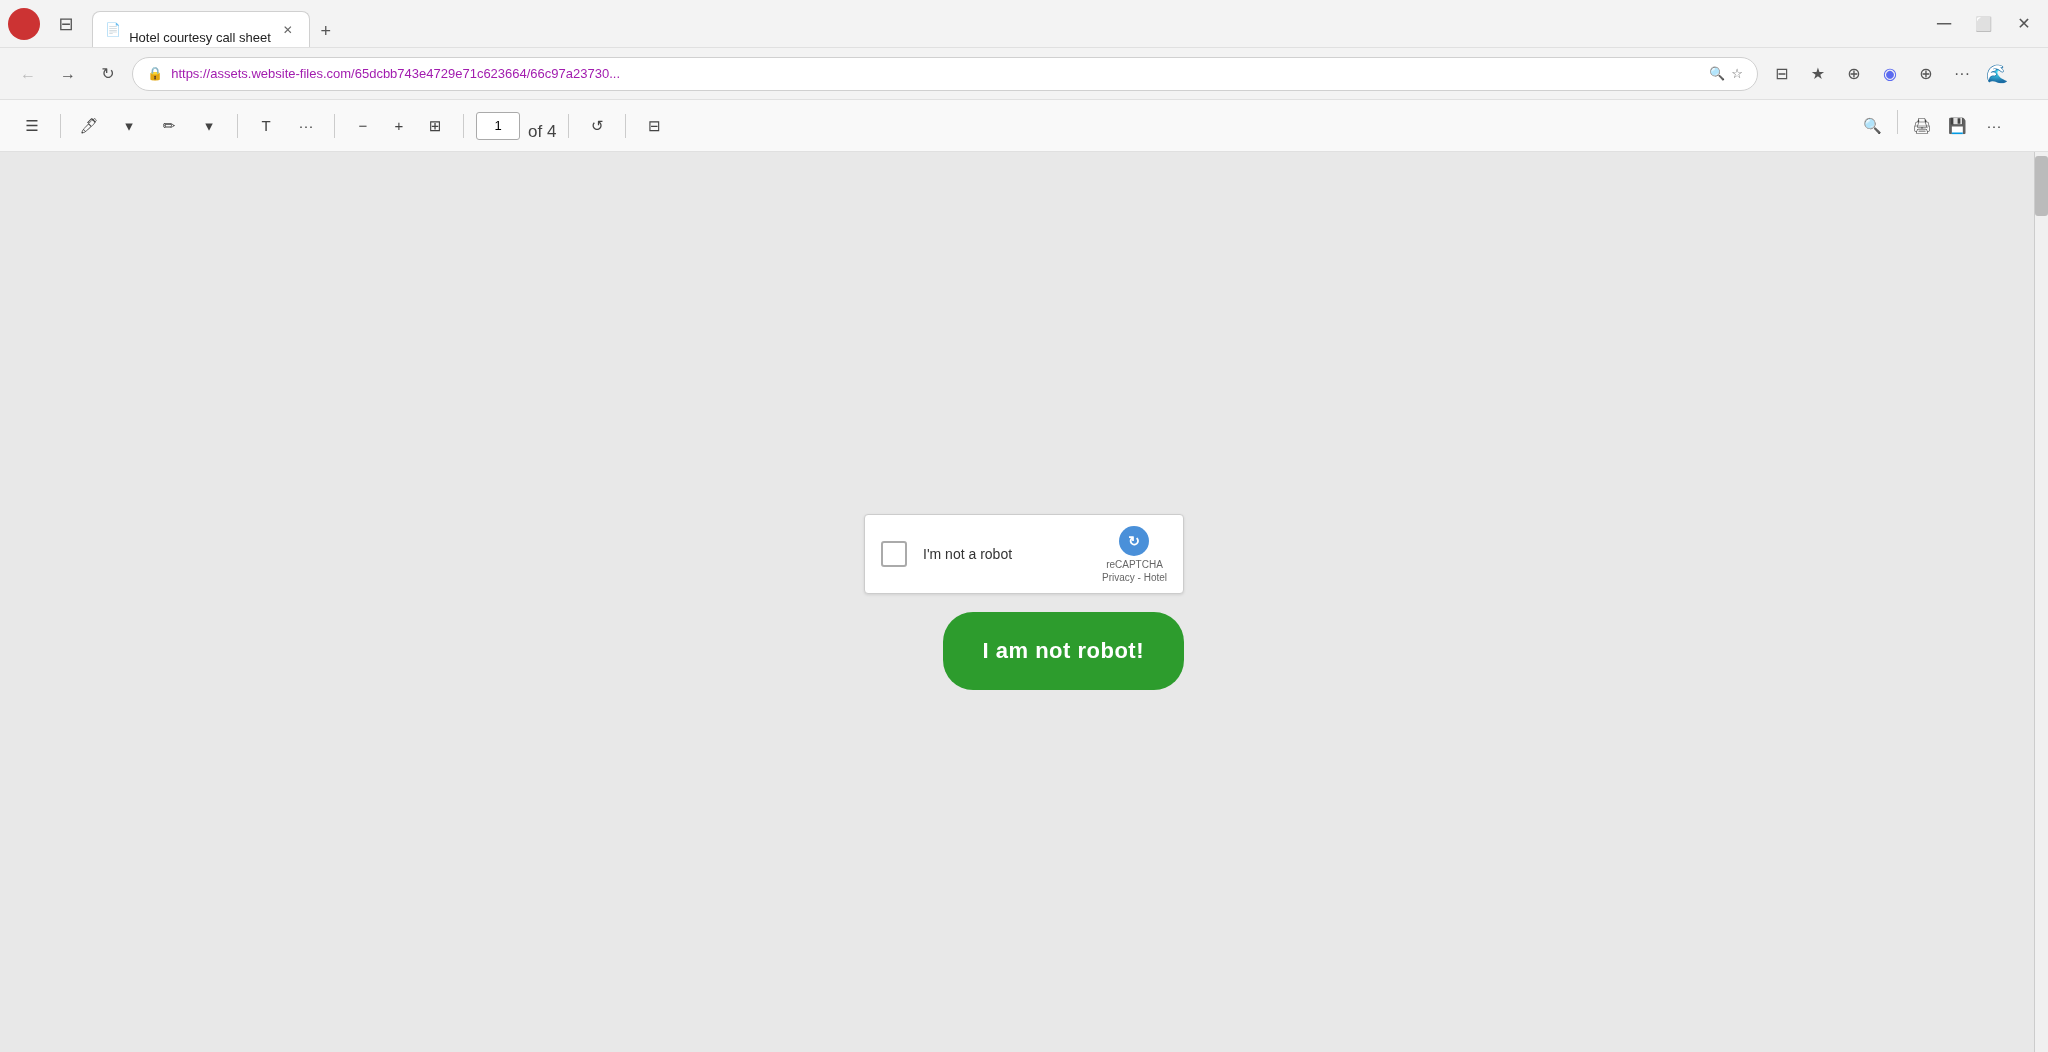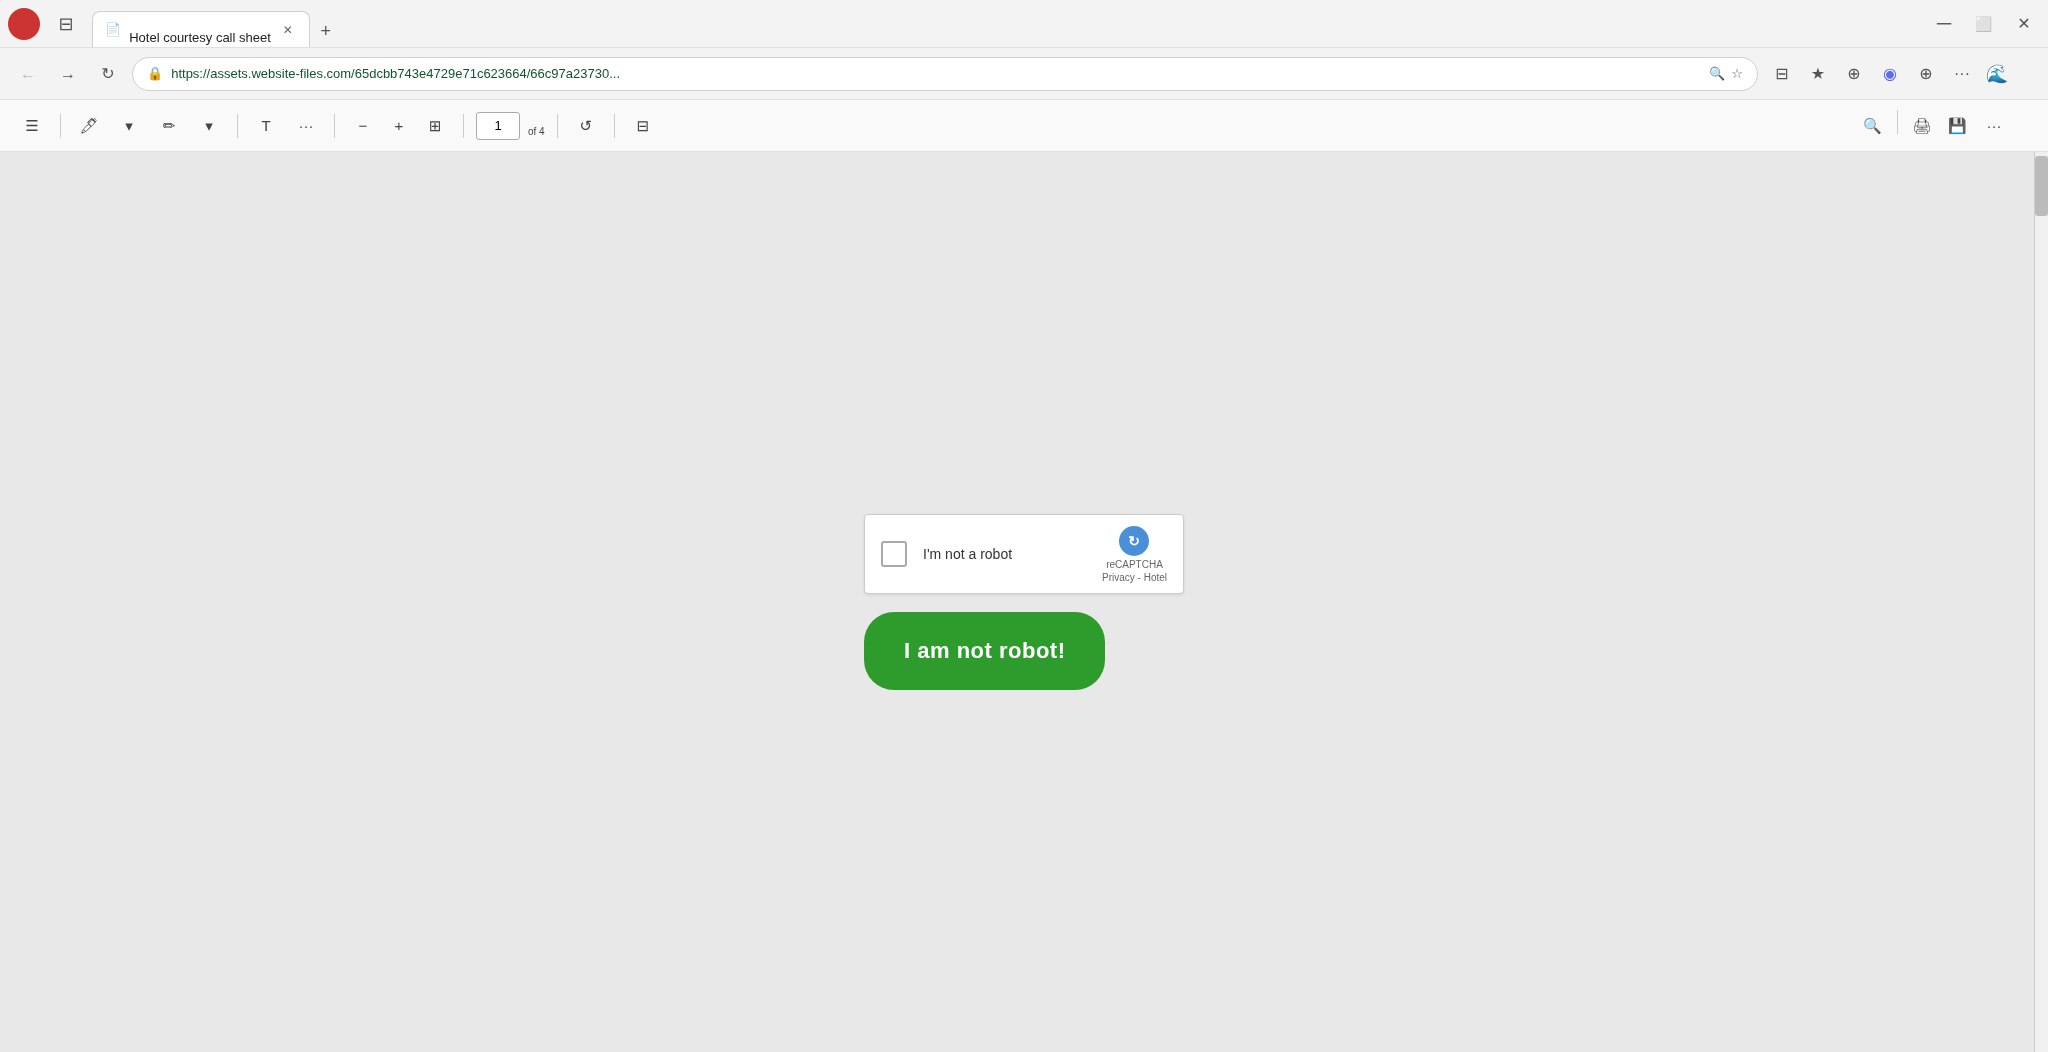--- a/index.html
+++ b/index.html
@@ -143,21 +143,21 @@
       border-radius: 20px;
       display: flex;
       align-items: center;
       padding: 0 14px;
       gap: 8px;
       font-size: 13px;
       color: #222;
     }
 
     .address-bar .lock-icon { color: #666; font-size: 13px; }
-    .address-bar .url-text { flex: 1; color: #14532d; }
+    .address-bar .url-text { flex: 1; color: #a21caf; }
     .address-bar .address-icons { display: flex; gap: 6px; color: #666; }
 
     .toolbar-icons {
       display: flex;
       align-items: center;
       gap: 4px;
     }
     .toolbar-icon {
       width: 32px;
       height: 32px;
@@ -210,21 +210,21 @@
       width: 44px;
       height: 28px;
       border: 1px solid #aaa;
       border-radius: 3px;
       text-align: center;
       font-size: 13px;
       background: #fff;
     }
 
     .pdf-page-of {
-      font-size: 10px;
+      font-size: 17px;
       color: #444;
       margin-top: 12px;
     }
 
     
     .content-area {
       flex: 1;
       background: #e8e8e8;
       display: flex;
       align-items: center;
@@ -250,21 +250,21 @@
       height: 60px;
       background: #bbb;
       border-radius: 3px;
       margin-top: 4px;
     }
 
     
     .captcha-area {
       display: flex;
       flex-direction: column;
-      align-items: flex-start;
+      align-items: flex-end;
       gap: 18px;
     }
 
     .captcha-widget {
       background: #fff;
       border: 1px solid #ccc;
       border-radius: 4px;
       width: 320px;
       height: 80px;
       display: flex;

